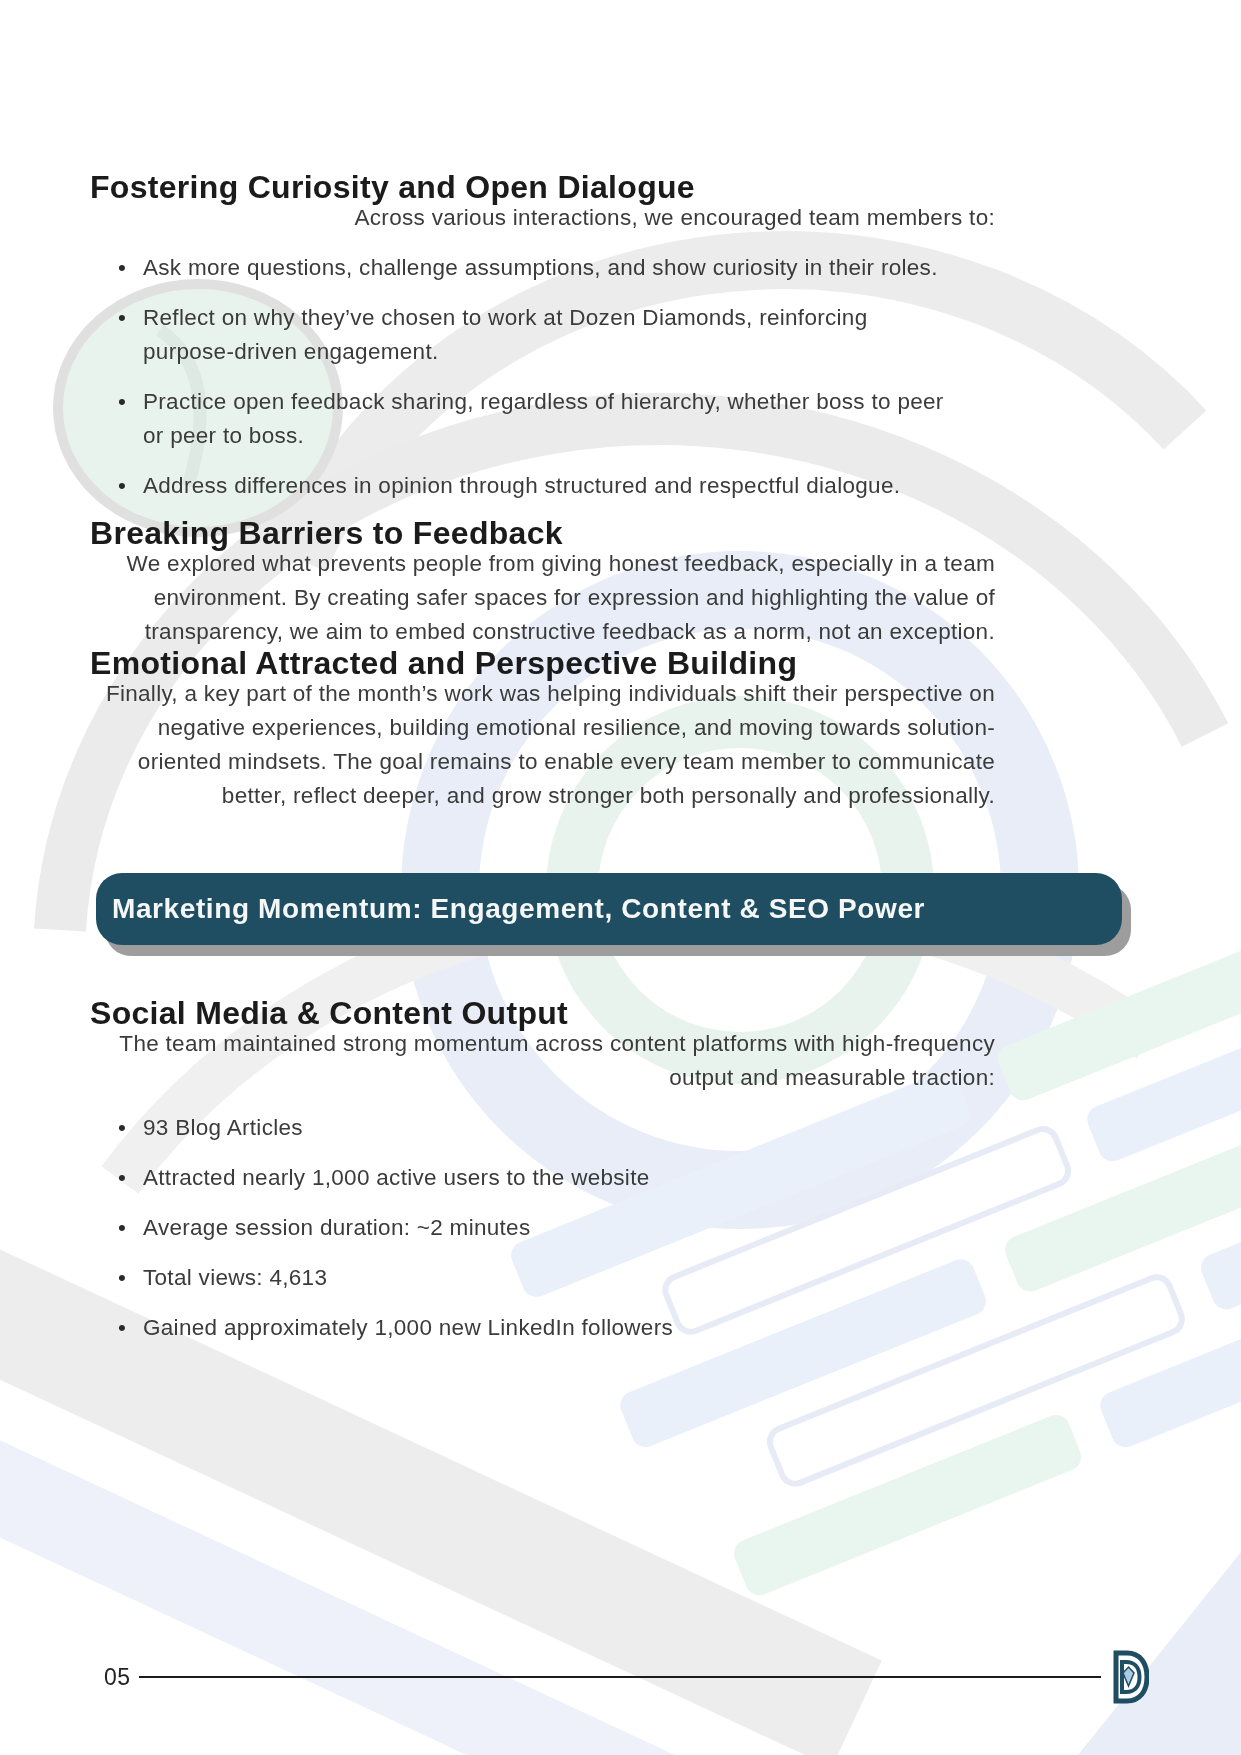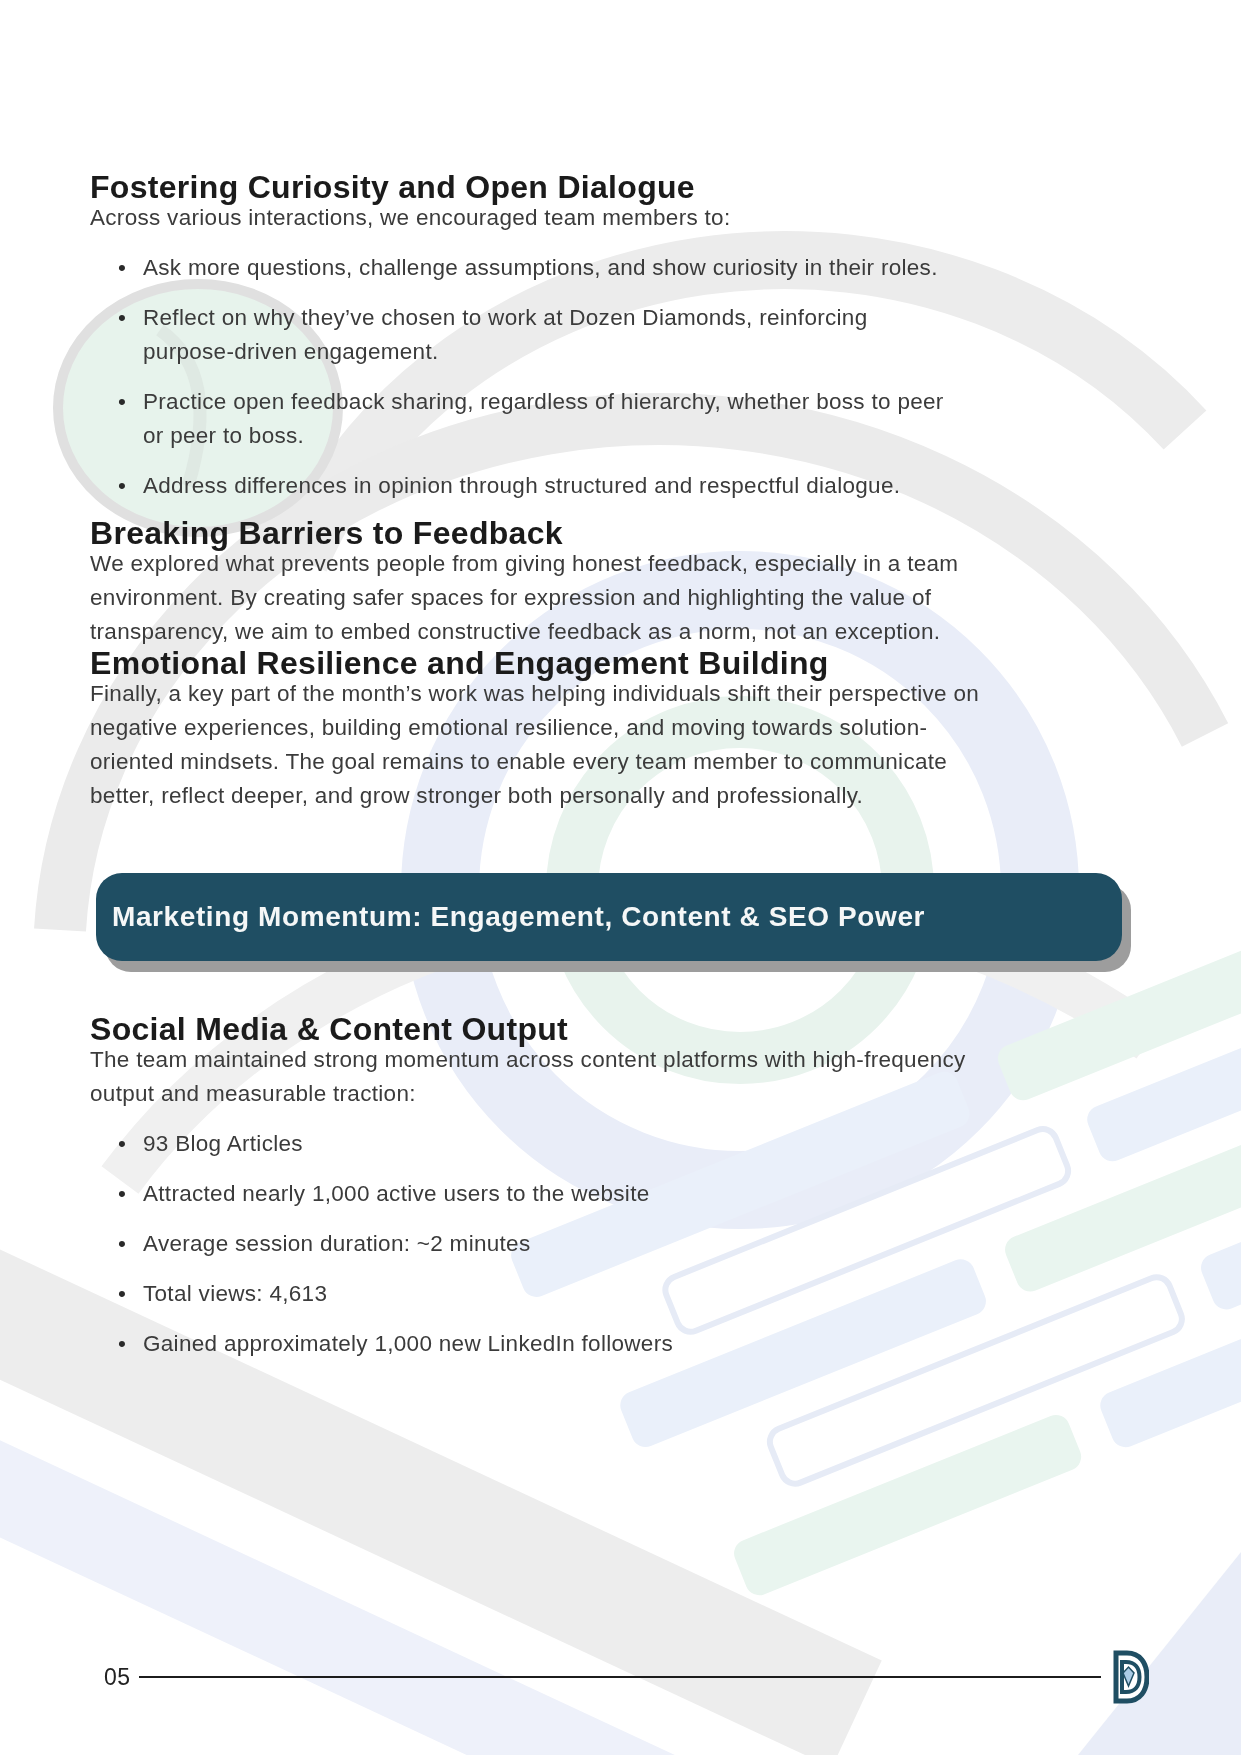--- a/index.html
+++ b/index.html
@@ -9,34 +9,34 @@
     font-family:"Liberation Sans", sans-serif;
   }
   .watermark{position:absolute;inset:0;z-index:1;}
   .content{position:relative;z-index:2;padding:173px 90px 0 90px;box-sizing:border-box;}
   h3.sec-title{
     font-size:32px;font-weight:bold;color:#1b1b1b;margin:0;
     letter-spacing:0.3px;line-height:28px;
   }
   p.body-text{
     font-size:22.5px;color:#3b3b3b;line-height:34px;margin:0;
-    letter-spacing:0.3px;max-width:905px;
+    letter-spacing:0.3px;max-width:905px;text-align:right;
   }
   ul.dot-list{margin:4px 0 0 0;padding:0;max-width:880px;}
   ul.dot-list li{
     list-style:none;position:relative;padding-left:37px;margin:16px;
     font-size:22.5px;color:#3b3b3b;line-height:34px;letter-spacing:0.3px;
   }
   ul.dot-list li::before{
     content:"\2022";position:absolute;left:12px;top:0;color:#2a2a2a;
   }
   .gap-after-title{margin-top:42px;}
   .sec{margin-top:35px;}
   .banner{
-    margin:60px 0 0 6px;width:1026px;height:88px;
+    margin:60px 0 0 6px;width:1026px;height:72px;
     background:#1f4e63;border-radius:26px;
     box-shadow:9px 11px 0 0 #9d9d9d;
     display:flex;align-items:center;box-sizing:border-box;padding-left:16px;
   }
   .banner-label{
     color:#f5f7f7;font-size:28px;font-weight:bold;letter-spacing:0.6px;
   }
   .footer{
     position:absolute;left:104px;right:92px;bottom:32px;height:92px;
     display:flex;align-items:center;gap:8px;z-index:2;
@@ -93,21 +93,21 @@
     <li>Ask more questions, challenge assumptions, and show curiosity in their roles.</li>
     <li>Reflect on why they’ve chosen to work at Dozen Diamonds, reinforcing purpose-driven engagement.</li>
     <li>Practice open feedback sharing, regardless of hierarchy, whether boss to peer or peer to boss.</li>
     <li>Address differences in opinion through structured and respectful dialogue.</li>
   </ul>
 
   <h3 class="sec-title sec">Breaking Barriers to Feedback</h3>
 
   <p class="body-text gap-after-title">We explored what prevents people from giving honest feedback, especially in a team environment. By creating safer spaces for expression and highlighting the value of transparency, we aim to embed constructive feedback as a norm, not an exception.</p>
 
-  <h3 class="sec-title sec">Emotional Resilience and Engagement Building</h3>
+  <h3 class="sec-title sec">Emotional Attracted and Perspective Building</h3>
 
   <p class="body-text gap-after-title">Finally, a key part of the month’s work was helping individuals shift their perspective on negative experiences, building emotional resilience, and moving towards solution-oriented mindsets. The goal remains to enable every team member to communicate better, reflect deeper, and grow stronger both personally and professionally.</p>
 
   <div class="banner">
     <span class="banner-label">Marketing Momentum: Engagement, Content &amp; SEO Power</span>
   </div>
 
   <h3 class="sec-title" style="margin-top:54px;">Social Media &amp; Content Output</h3>
 
   <p class="body-text gap-after-title">The team maintained strong momentum across content platforms with high-frequency output and measurable traction:</p>

